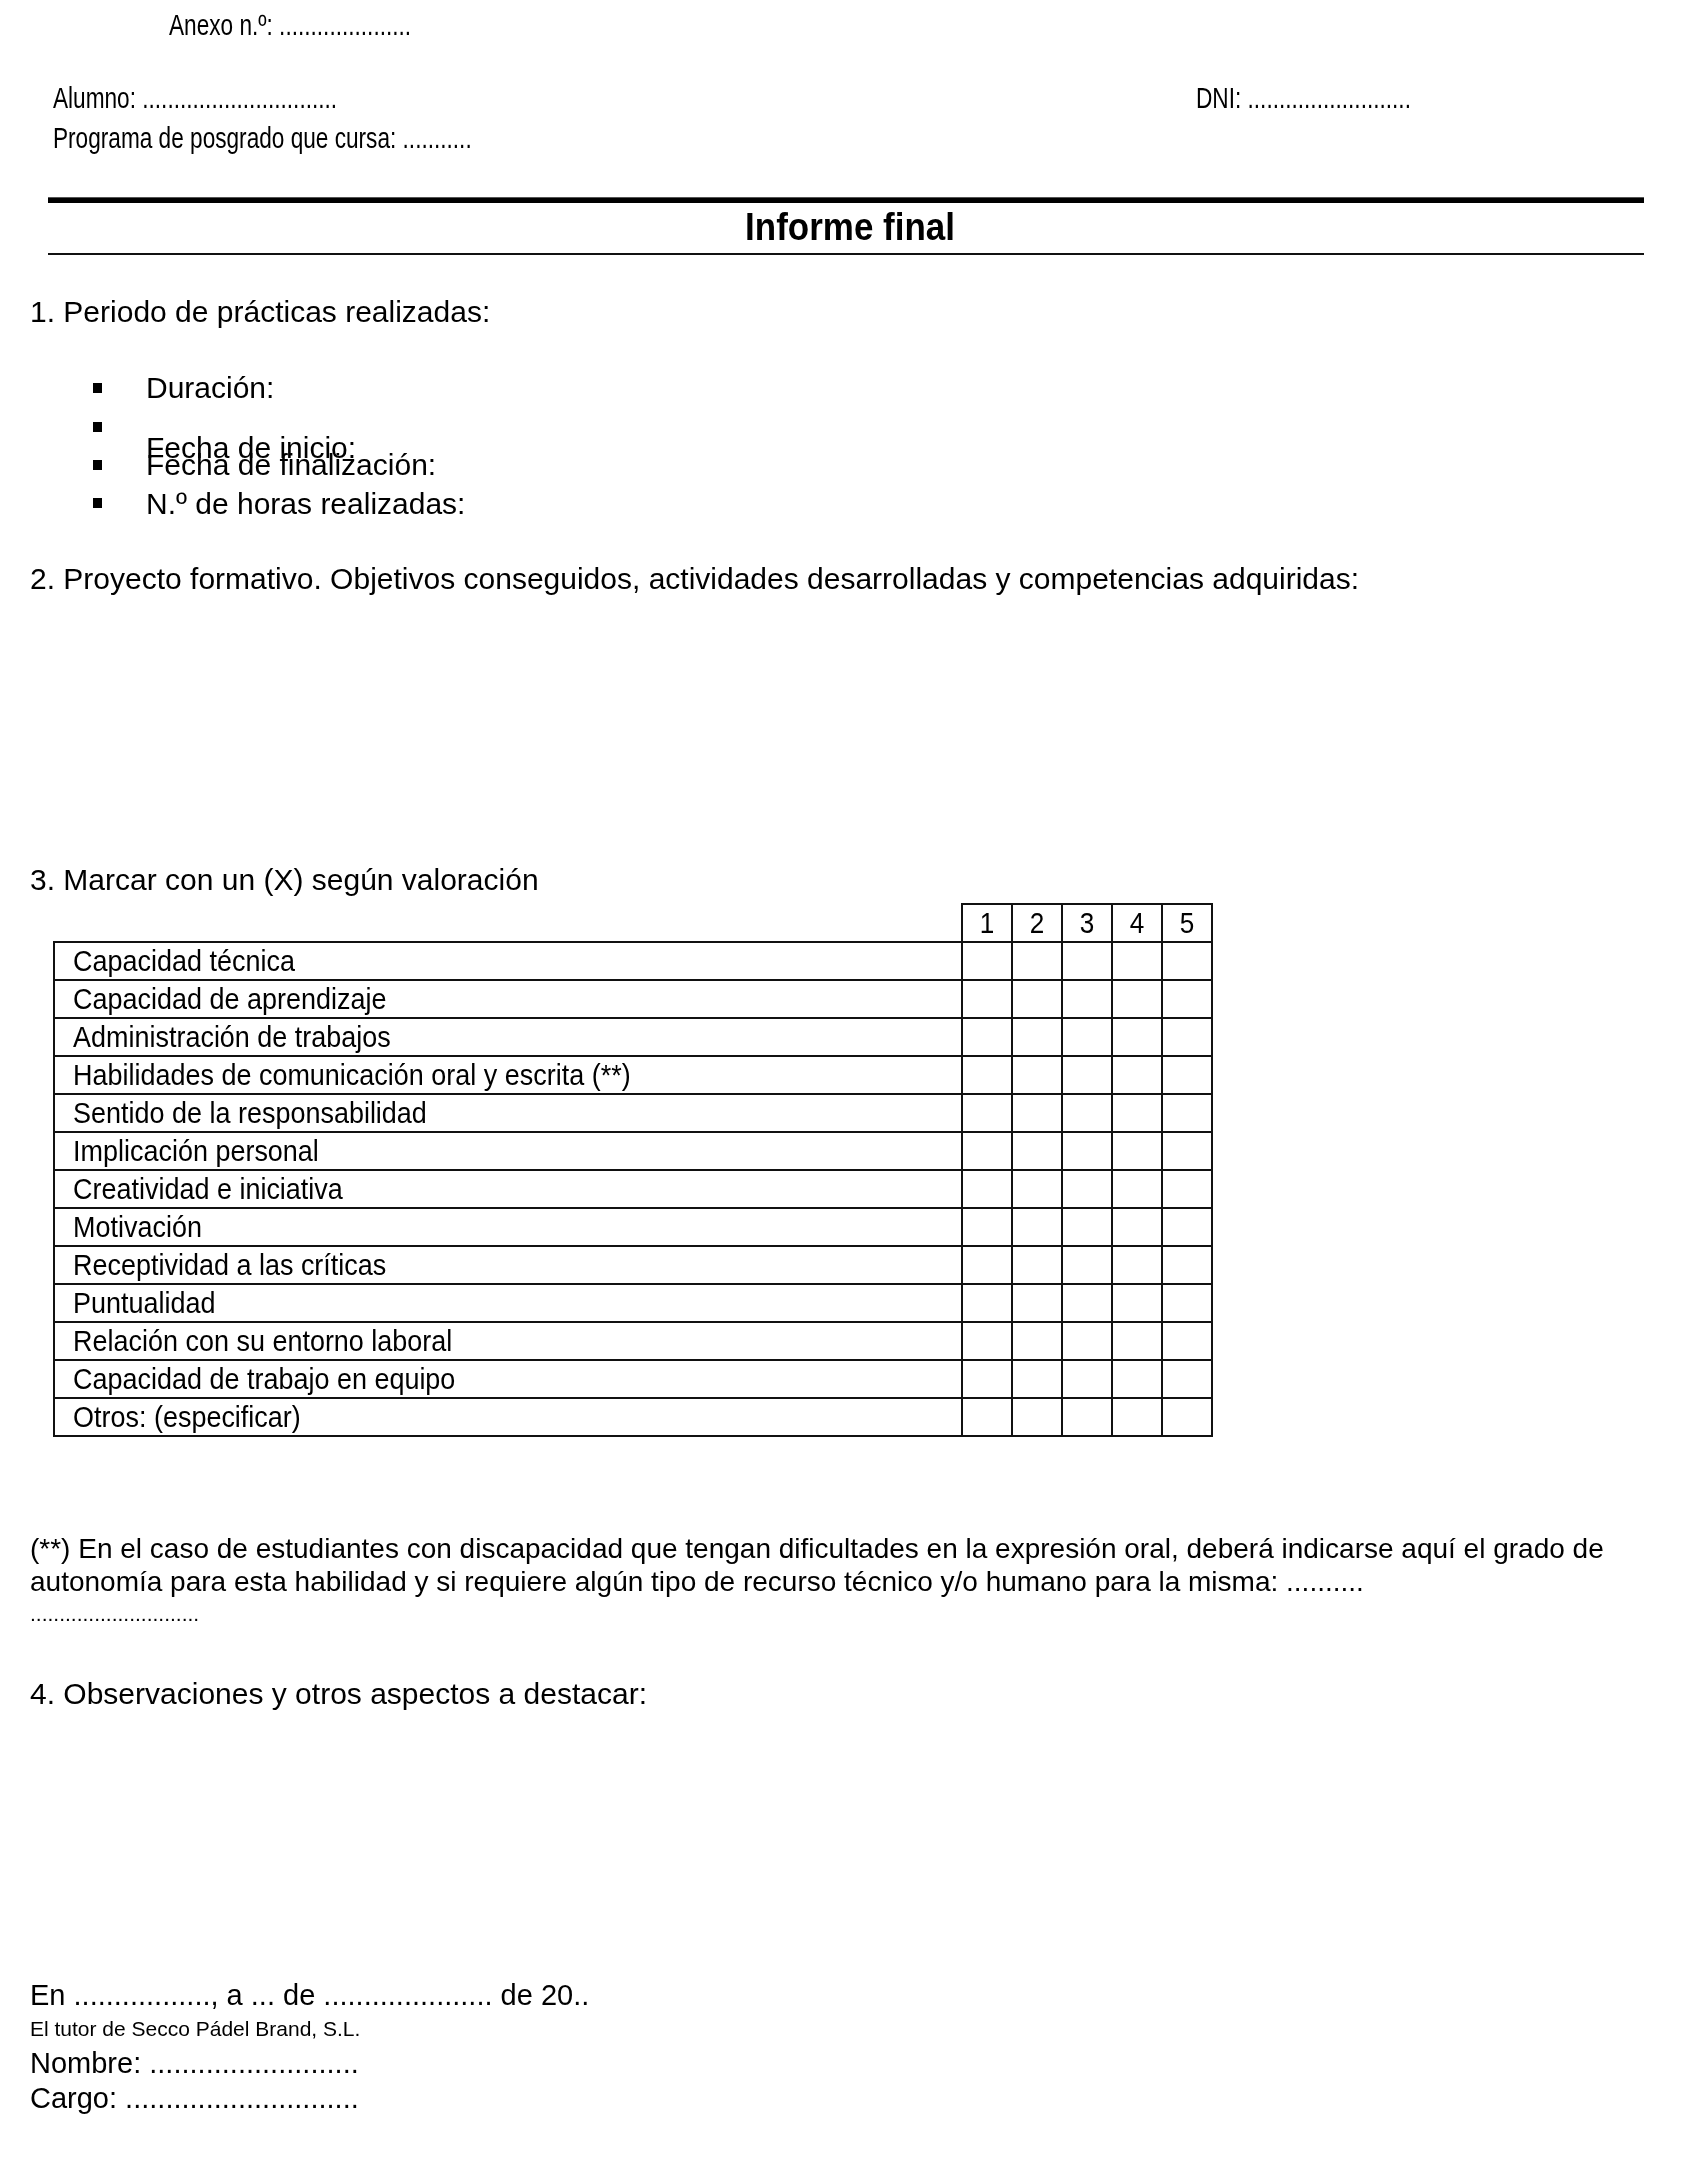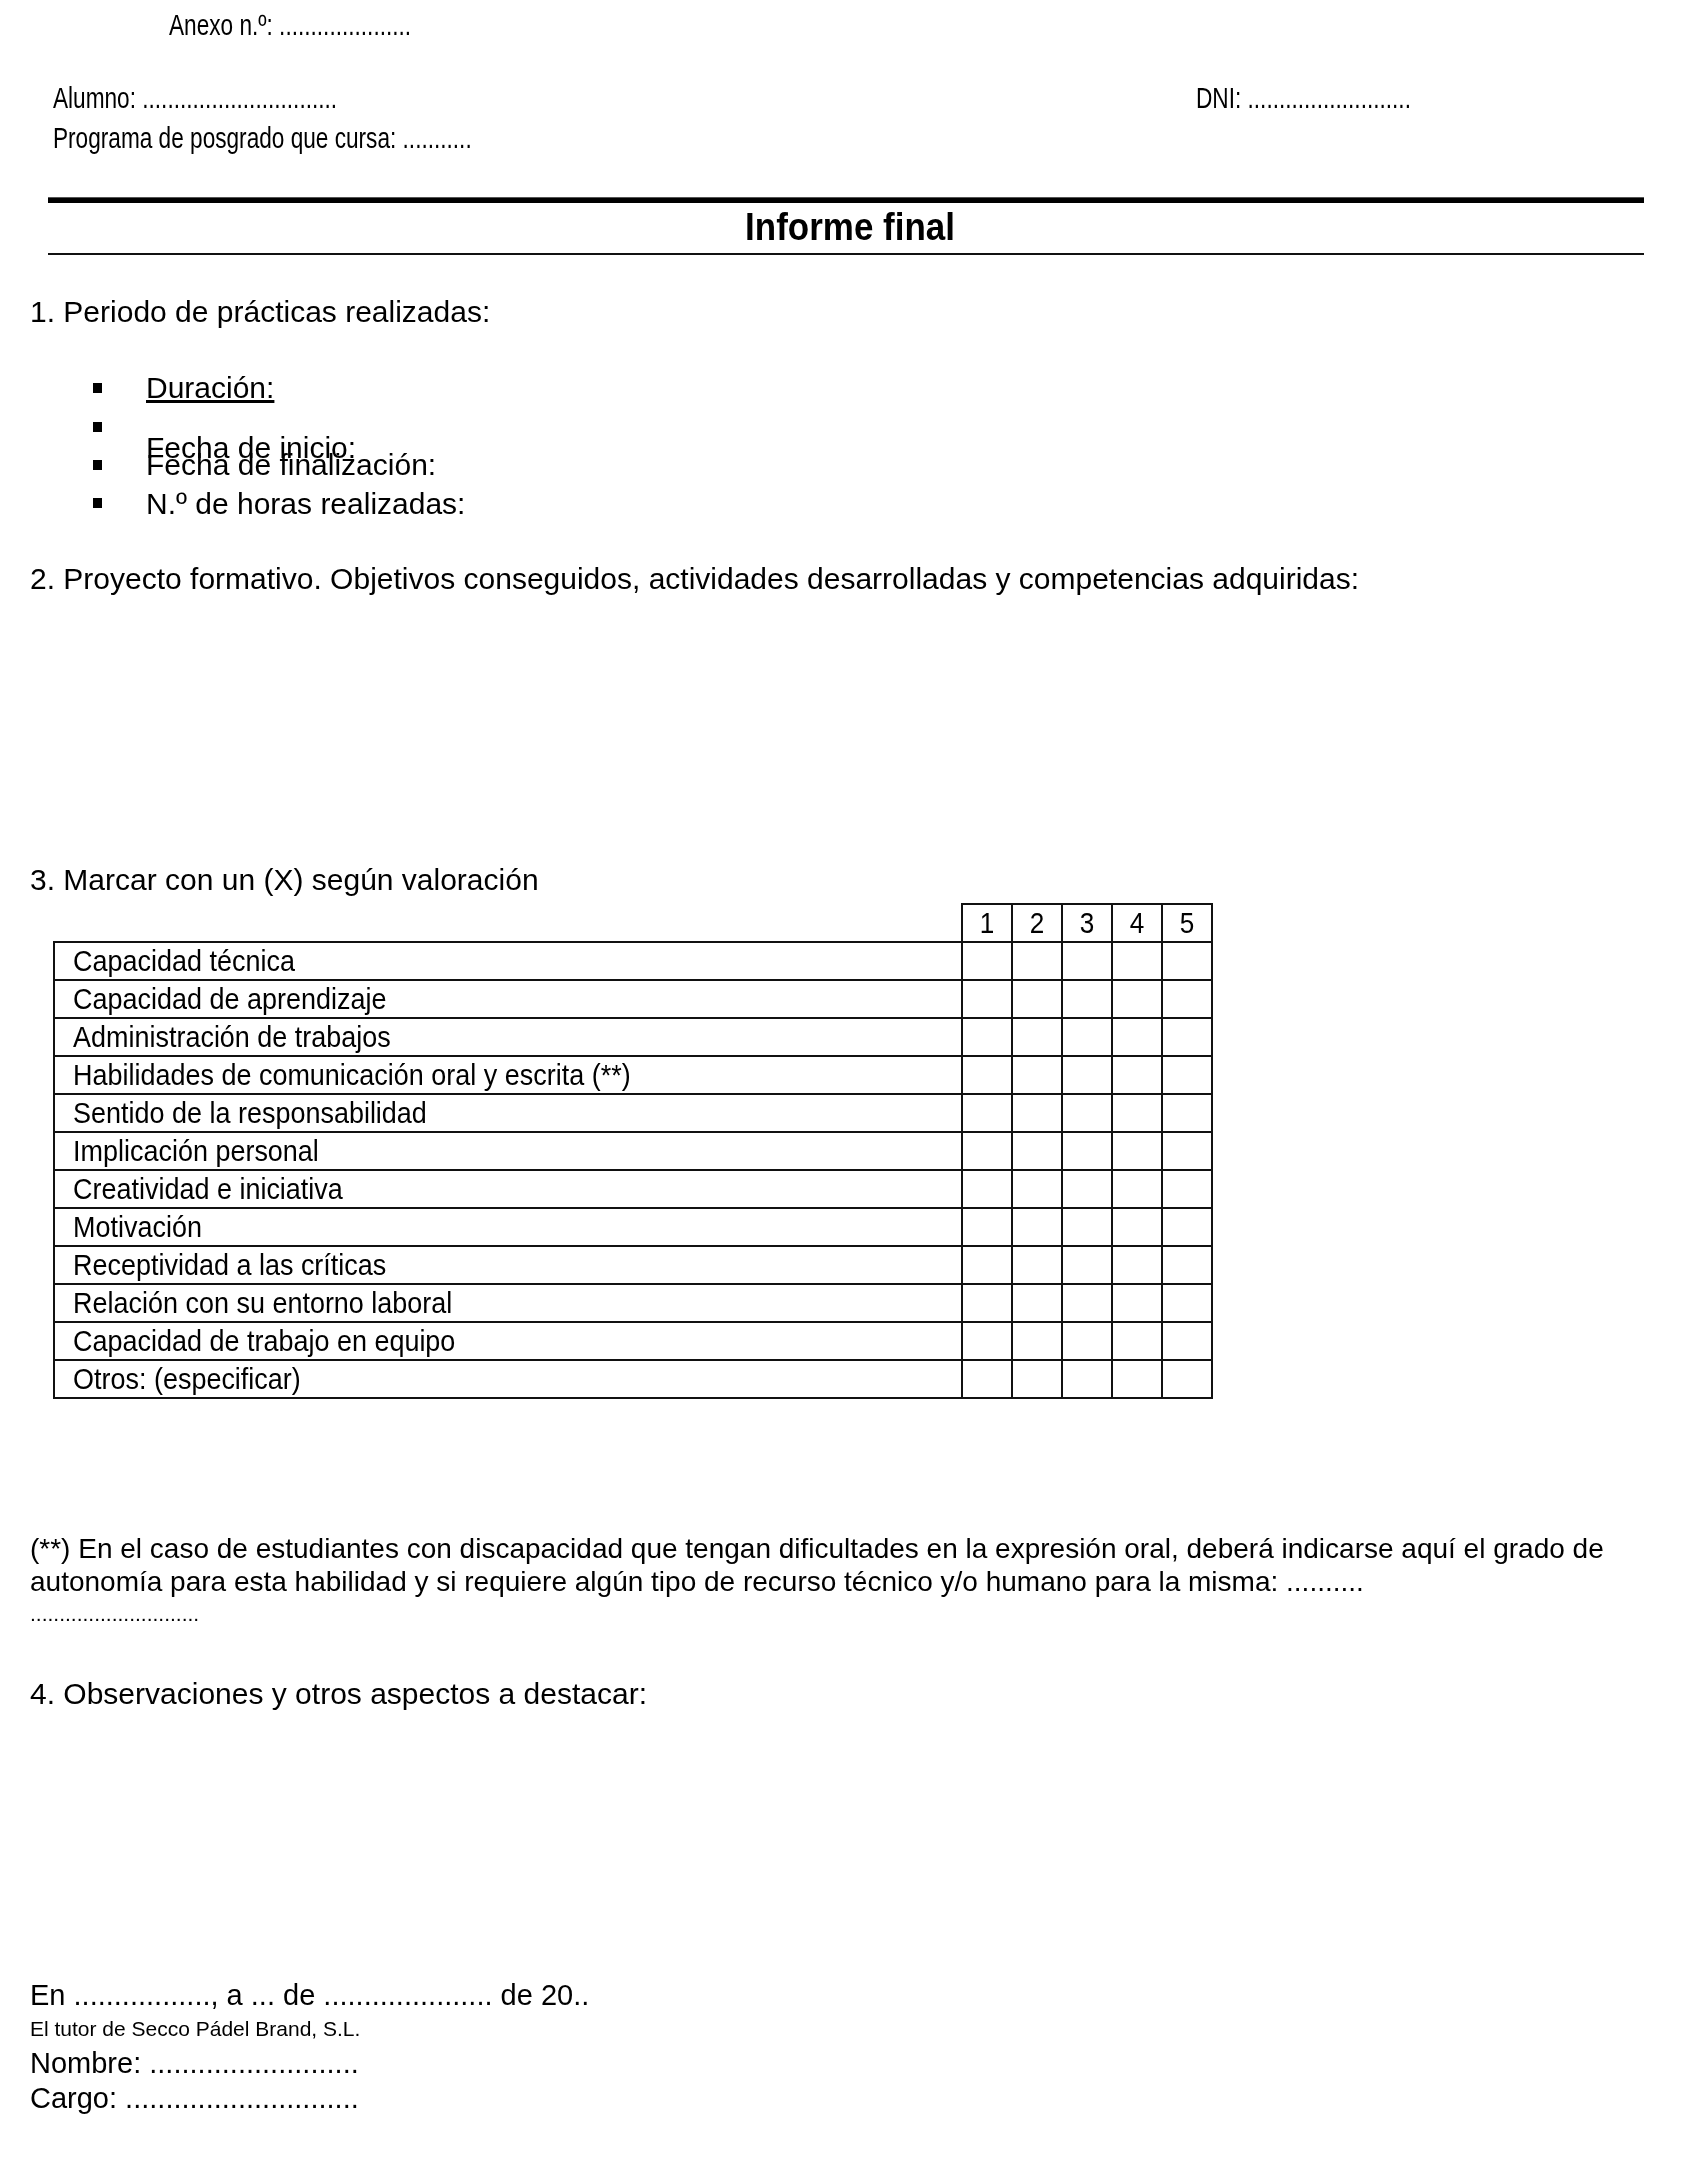--- a/index.html
+++ b/index.html
@@ -28,21 +28,21 @@
 <div class="abs narrow" style="left:1196px; top:82px;">DNI: ..........................</div>
 <div class="abs narrow" style="left:53px; top:122px;">Programa de posgrado que cursa: ...........</div>
 
 <div class="rule-thick"></div>
 <div class="title"><span>Informe final</span></div>
 <div class="rule-thin"></div>
 
 <div class="abs txt" style="left:30px; top:294px;">1. Periodo de prácticas realizadas:</div>
 <div>
   <div class="bullet-sq" style="left:93px; top:383px;"></div>
-  <div class="abs txt" style="left:146px; top:370px;text-decoration:underline;">Duración:</div>
+  <div class="abs txt" style="left:146px; top:370px;">Duración:</div>
   <div class="bullet-sq" style="left:93px; top:422px;"></div>
   <div class="abs txt" style="left:146px; top:430px;">Fecha de inicio:</div>
   <div class="bullet-sq" style="left:93px; top:460px;"></div>
   <div class="abs txt" style="left:146px; top:447px;">Fecha de finalización:</div>
   <div class="bullet-sq" style="left:93px; top:498px;"></div>
   <div class="abs txt" style="left:146px; top:486px;">N.º de horas realizadas:</div>
 </div>
 
 <div class="abs txt" style="left:30px; top:561px;">2. Proyecto formativo. Objetivos conseguidos, actividades desarrolladas y competencias adquiridas:</div>
 
@@ -124,20 +124,28 @@
   </tr>
   <tr>
     <td class="crit"><span class="crit-text">Receptividad a las críticas</span></td>
     <td class="sc"></td>
         <td class="sc"></td>
         <td class="sc"></td>
         <td class="sc"></td>
         <td class="sc"></td>
   </tr>
   <tr>
+    <td class="crit"><span class="crit-text">Puntualidad</span></td>
+    <td class="sc"></td>
+        <td class="sc"></td>
+        <td class="sc"></td>
+        <td class="sc"></td>
+        <td class="sc"></td>
+  </tr>
+  <tr>
     <td class="crit"><span class="crit-text">Relación con su entorno laboral</span></td>
     <td class="sc"></td>
         <td class="sc"></td>
         <td class="sc"></td>
         <td class="sc"></td>
         <td class="sc"></td>
   </tr>
   <tr>
     <td class="crit"><span class="crit-text">Capacidad de trabajo en equipo</span></td>
     <td class="sc"></td>

